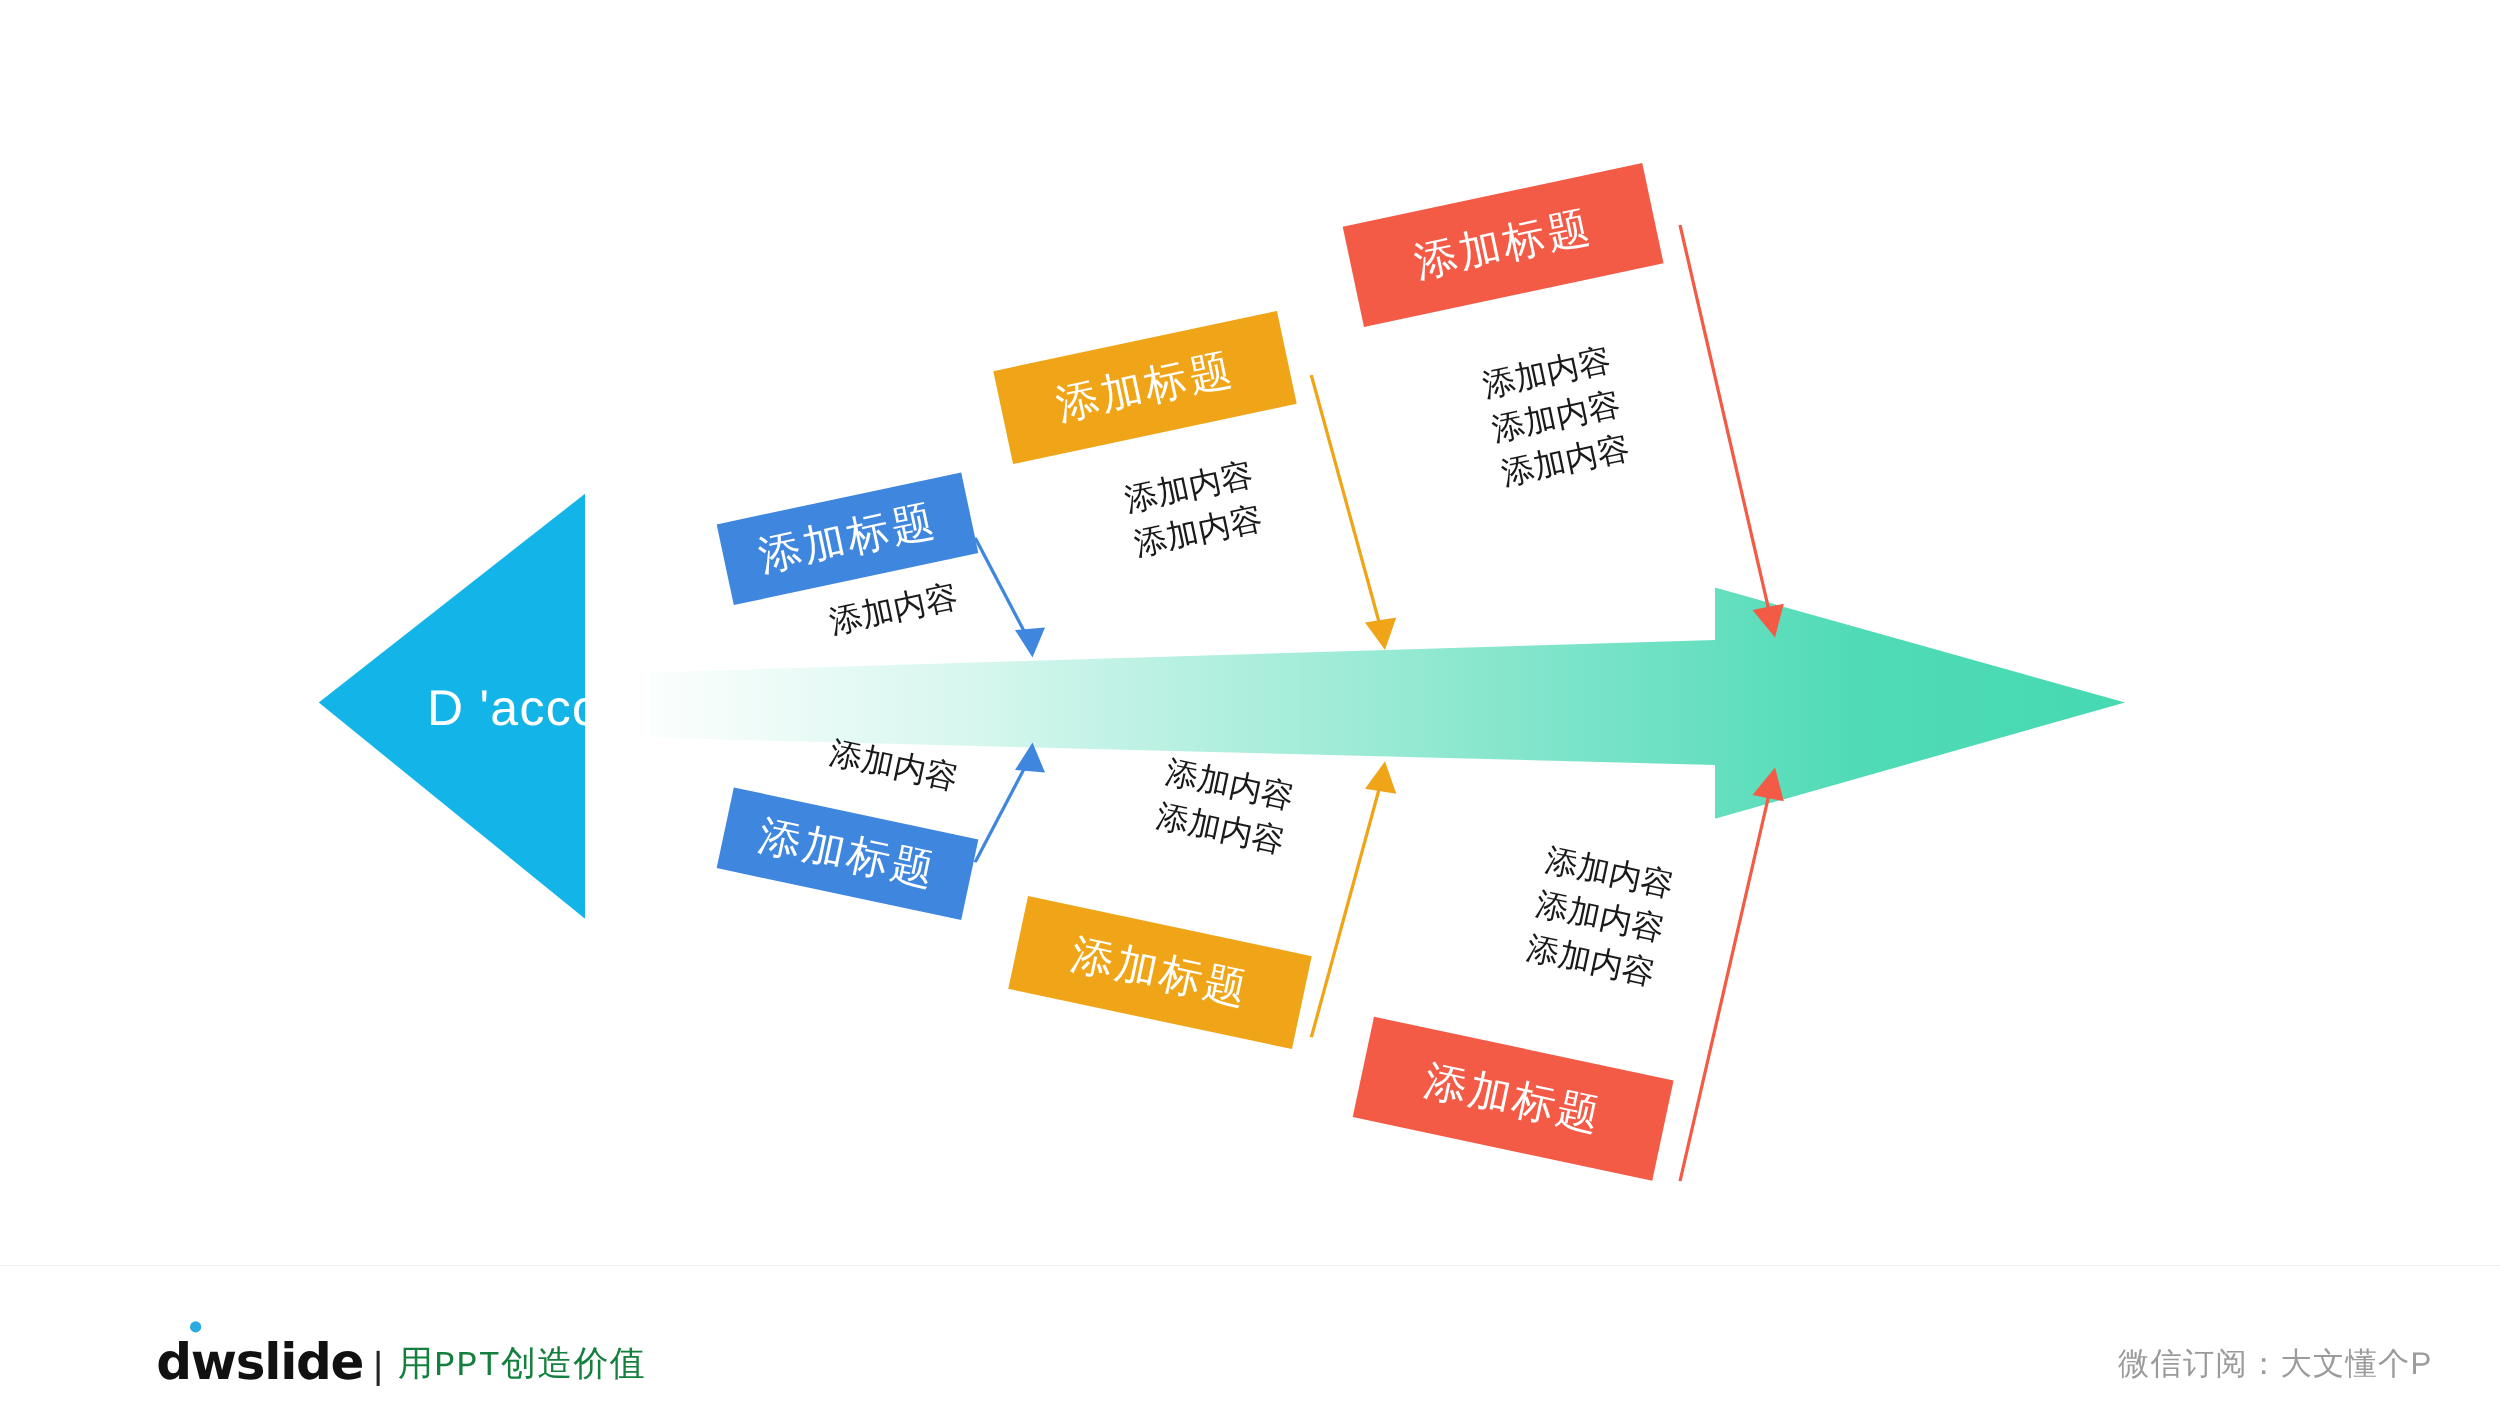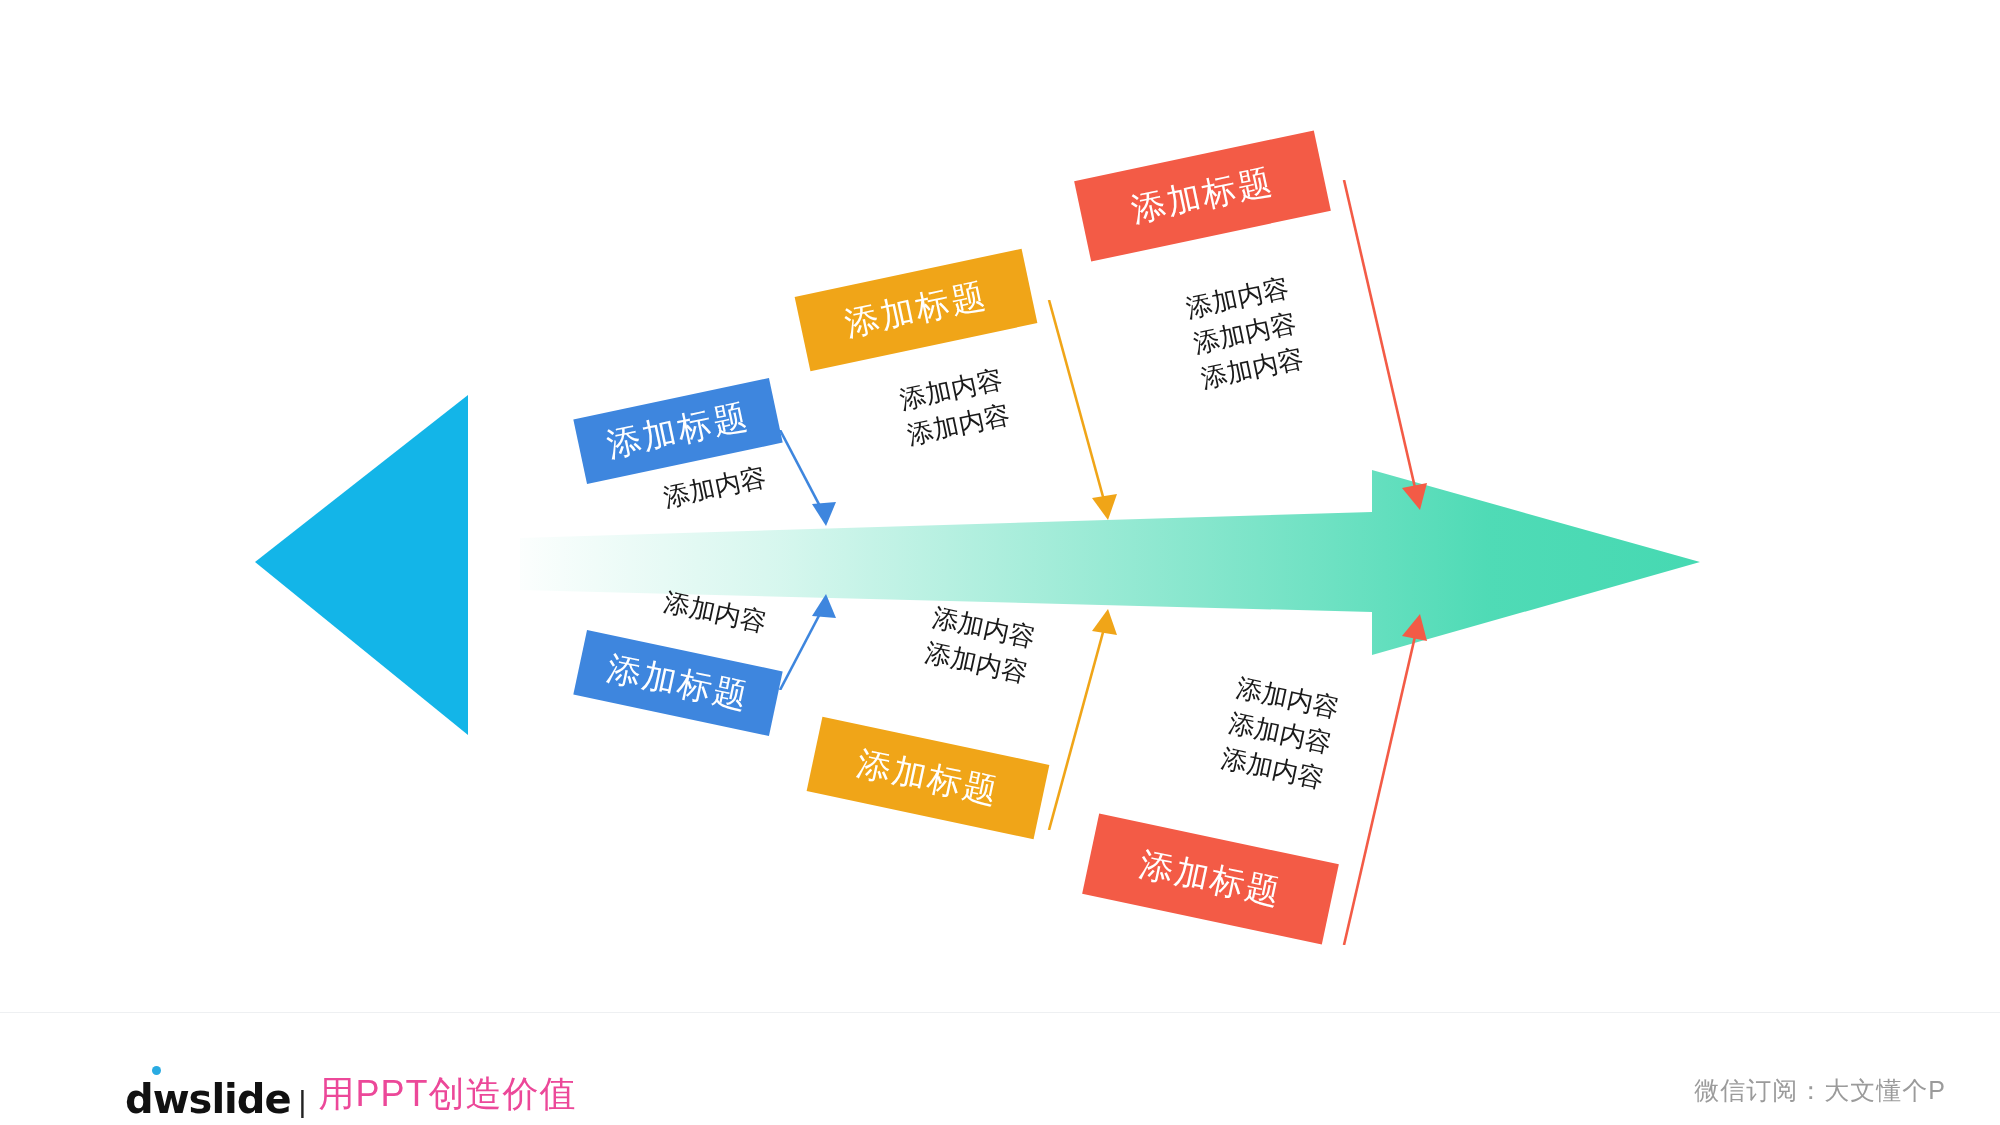--- a/index.html
+++ b/index.html
@@ -128,23 +128,23 @@
     border-radius: 50%;
     background: #29ABE2;
   }
   .brand-sep {
     margin: 0 12px 0 8px;
     font-size: 30px;
     color: #222;
     font-family: "Liberation Sans", sans-serif;
   }
   .brand-tag {
-    font-size: 36px;
-    color: #ec4899;
-    font-family: Liberation Sans, sans-serif;
+    font-size: 28px;
+    color: #15803d;
+    font-family: Liberation Mono, monospace;
     letter-spacing: 1px;
   }
   .footer-right {
     position: absolute;
     right: 54px;
     top: 1074px;
     font-size: 25px;
     color: #9b9b9b;
     font-family: "Liberation Sans", sans-serif;
     letter-spacing: 1px;
@@ -170,20 +170,21 @@
 
       <path d="M0,68 L852,42 L852,0 L1180,92 L852,185 L852,142 L0,120 Z" fill="url(#tealGrad)"></path>
     </svg>
   </div>
 
   <div class="left-triangle-wrap">
     <svg viewBox="0 0 290 340" preserveAspectRatio="none">
       <polygon points="0,167 213,0 213,340" fill="#13B5E8"></polygon>
     </svg>
   </div>
+  <div class="left-triangle-label">D 'accord</div>
 
   <div class="step">
     <div class="step-title" style="left:578px; top:398px; width:200px; height:66px; background:#3E86DE; transform:rotate(-12deg); transform-origin:center center;">添加标题</div>
     <div class="step-body" style="left:630px; top:470px; width:170px; transform:rotate(-12deg); transform-origin:center center;">
       <div>添加内容</div>
     </div>
   </div>
   <div class="connector" style="left:760px; top:430px; width:90px; height:110px;">
     <svg viewBox="0 0 90 110">
       <line x1="20" y1="0" x2="63" y2="82" stroke="#3E86DE" stroke-width="2.6"></line>

